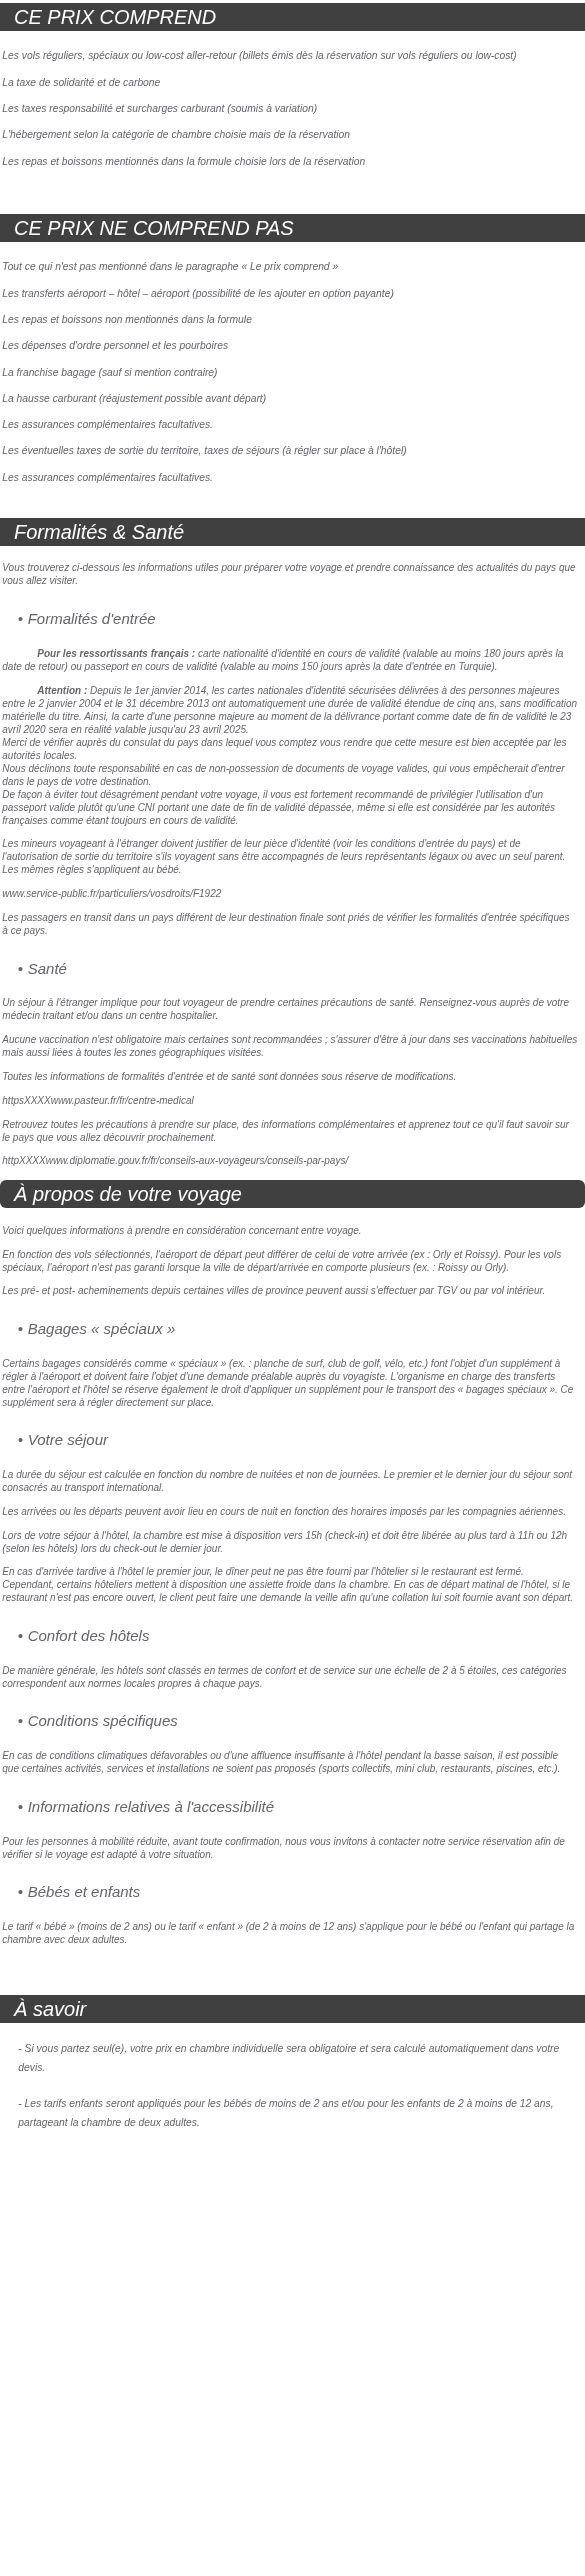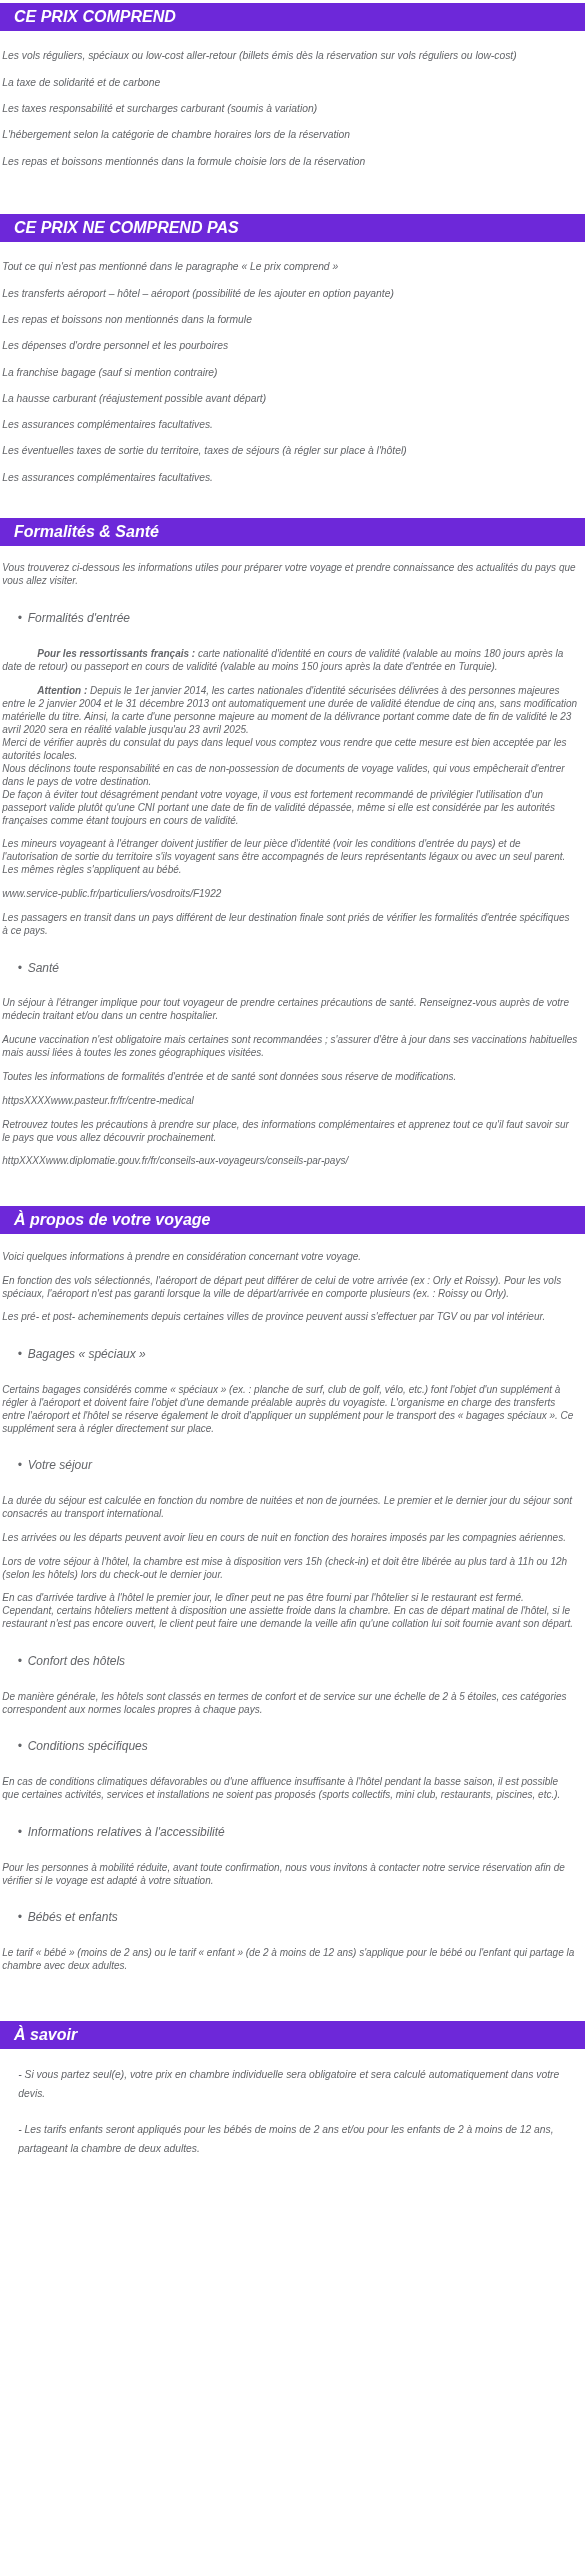--- a/index.html
+++ b/index.html
@@ -9,50 +9,50 @@
   }
   body {
     width: 585px;
     min-height: 2576px;
     font-family: "Liberation Sans", sans-serif;
     font-style: italic;
     color: #636569;
     box-sizing: border-box;
   }
   .section-bar {
-    background: #6d28d9;
+    background: #404040;
     color: #ffffff;
-    font-weight: bold;
-    font-size: 16px;
+    font-weight: normal;
+    font-size: 20px;
     line-height: 18px;
     padding: 4.6px 7.7px 5.4px 14px;
     margin: 0 0 15.4px 0;
   }
   .mt-first { margin-top: 3.1px; }
   .mt-56 { margin-top: 43px; }
   .mt-88 { margin-top: 31px; }
-  .mt-40 { margin-top: 39px; }
+  .mt-40 { margin-top: 13px; border-radius: 6px; }
   .mt-64 { margin-top: 49px; }
   .content {
     padding: 0 7.7px 0 2.3px;
   }
   .item {
     font-size: 10.3px;
     line-height: 19.3px;
     margin: 0 0 7px 0;
   }
   .para {
     font-size: 10px;
     line-height: 13px;
     margin: 0 0 10.8px 0;
     white-space: pre-line;
   }
   .lead { font-weight: bold; margin-left: 35px; }
   .bullet {
-    font-size: 12px;
+    font-size: 15px;
     line-height: 19.3px;
     margin: 21.6px 0 18.5px 15.4px;
     padding-left: 10px;
     position: relative;
   }
   .bullet::before {
     content: "\2022";
     position: absolute;
     left: 0;
     top: 0;
@@ -66,21 +66,21 @@
 </head>
 <body>
 
 <div class="section-bar mt-first">
   <span>CE PRIX COMPREND</span>
 </div>
 <div class="content">
   <p class="item">Les vols réguliers, spéciaux ou low-cost aller-retour (billets émis dès la réservation sur vols réguliers ou low-cost)</p>
   <p class="item">La taxe de solidarité et de carbone</p>
   <p class="item">Les taxes responsabilité et surcharges carburant (soumis à variation)</p>
-  <p class="item">L'hébergement selon la catégorie de chambre horaires lors de la réservation</p>
+  <p class="item">L'hébergement selon la catégorie de chambre choisie mais de la réservation</p>
   <p class="item">Les repas et boissons mentionnés dans la formule choisie lors de la réservation</p>
 </div>
 
 <div class="section-bar mt-56">
   <span>CE PRIX NE COMPREND PAS</span>
 </div>
 <div class="content">
   <p class="item">Tout ce qui n'est pas mentionné dans le paragraphe « Le prix comprend »</p>
   <p class="item">Les transferts aéroport – hôtel – aéroport (possibilité de les ajouter en option payante)</p>
   <p class="item">Les repas et boissons non mentionnés dans la formule</p>
@@ -125,21 +125,21 @@
 
   <p class="para">Retrouvez toutes les précautions à prendre sur place, des informations complémentaires et apprenez tout ce qu'il faut savoir sur le pays que vous allez découvrir prochainement.</p>
 
   <p class="para">httpXXXXwww.diplomatie.gouv.fr/fr/conseils-aux-voyageurs/conseils-par-pays/</p>
 </div>
 
 <div class="section-bar mt-40">
   <span>À propos de votre voyage</span>
 </div>
 <div class="content">
-  <p class="para">Voici quelques informations à prendre en considération concernant votre voyage.</p>
+  <p class="para">Voici quelques informations à prendre en considération concernant entre voyage.</p>
 
   <p class="para">En fonction des vols sélectionnés, l'aéroport de départ peut différer de celui de votre arrivée (ex : Orly et Roissy). Pour les vols spéciaux, l'aéroport n'est pas garanti lorsque la ville de départ/arrivée en comporte plusieurs (ex. : Roissy ou Orly).</p>
   <p class="para">Les pré- et post- acheminements depuis certaines villes de province peuvent aussi s'effectuer par TGV ou par vol intérieur.</p>
 
   <div class="bullet">Bagages « spéciaux »</div>
   <p class="para">Certains bagages considérés comme « spéciaux » (ex. : planche de surf, club de golf, vélo, etc.) font l'objet d'un supplément à régler à l'aéroport et doivent faire l'objet d'une demande préalable auprès du voyagiste. L'organisme en charge des transferts entre l'aéroport et l'hôtel se réserve également le droit d'appliquer un supplément pour le transport des « bagages spéciaux ». Ce supplément sera à régler directement sur place.</p>
 
   <div class="bullet">Votre séjour</div>
   <p class="para">La durée du séjour est calculée en fonction du nombre de nuitées et non de journées. Le premier et le dernier jour du séjour sont consacrés au transport international.</p>
   <p class="para">Les arrivées ou les départs peuvent avoir lieu en cours de nuit en fonction des horaires imposés par les compagnies aériennes.</p>

